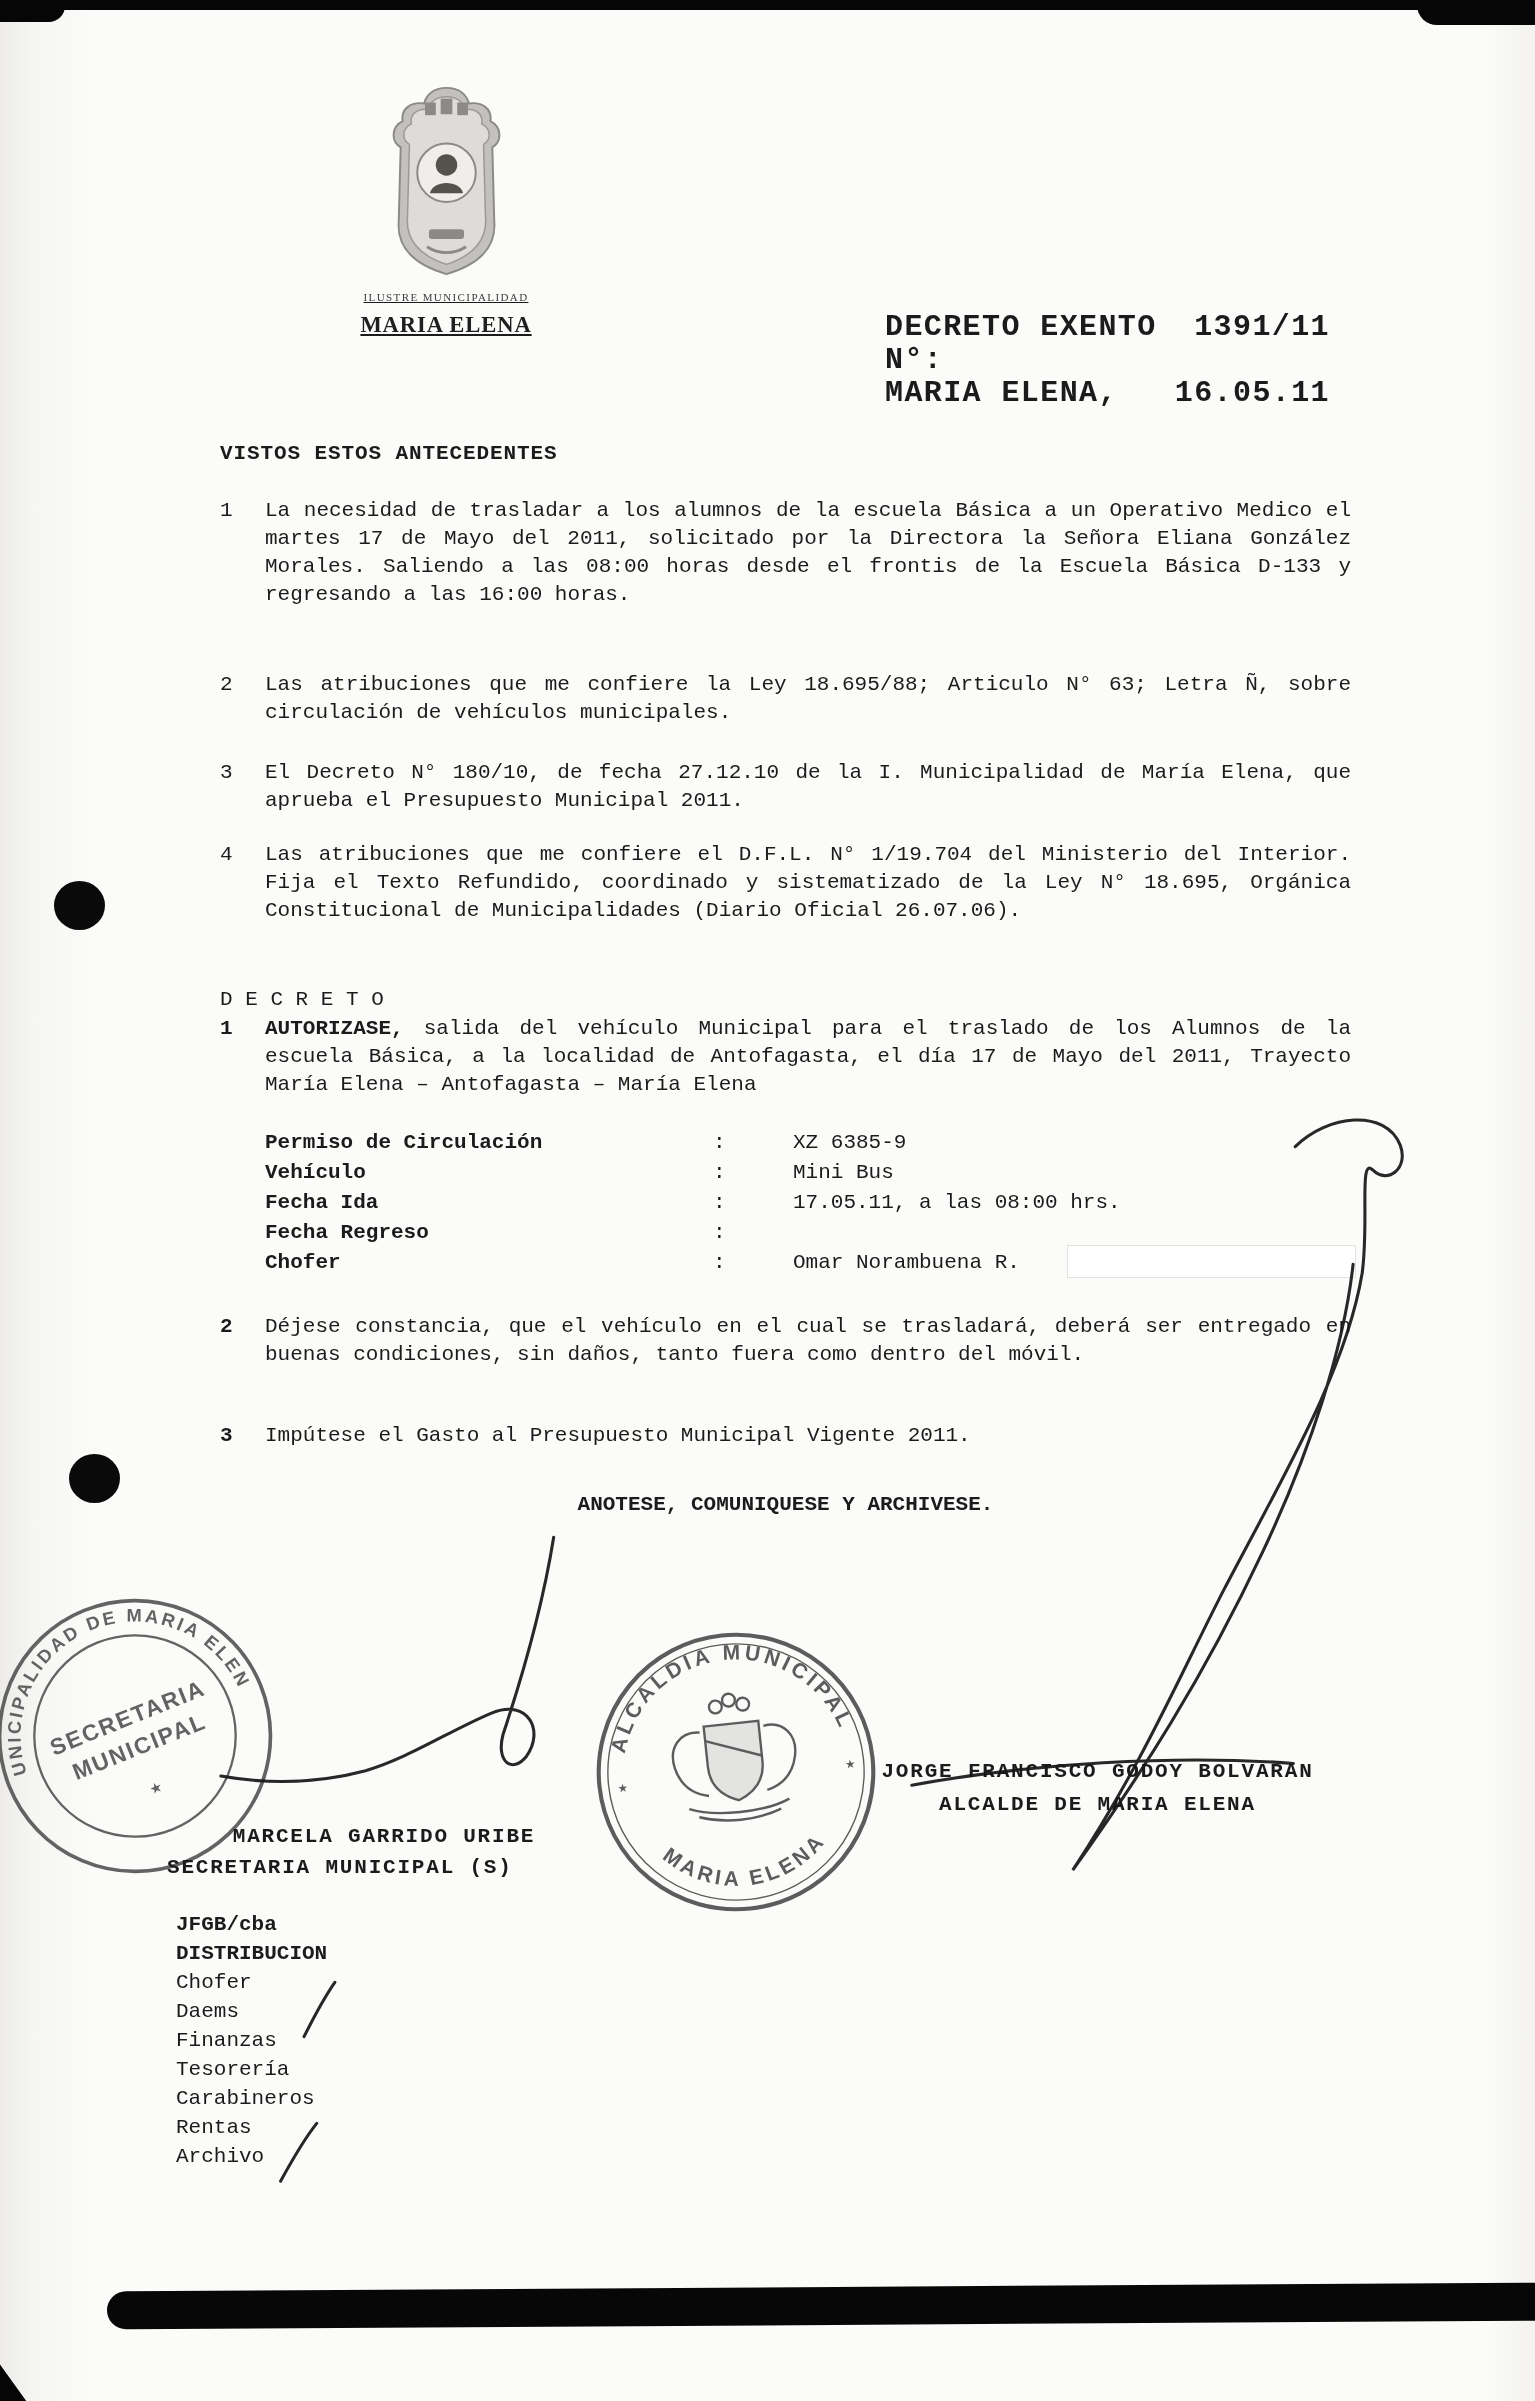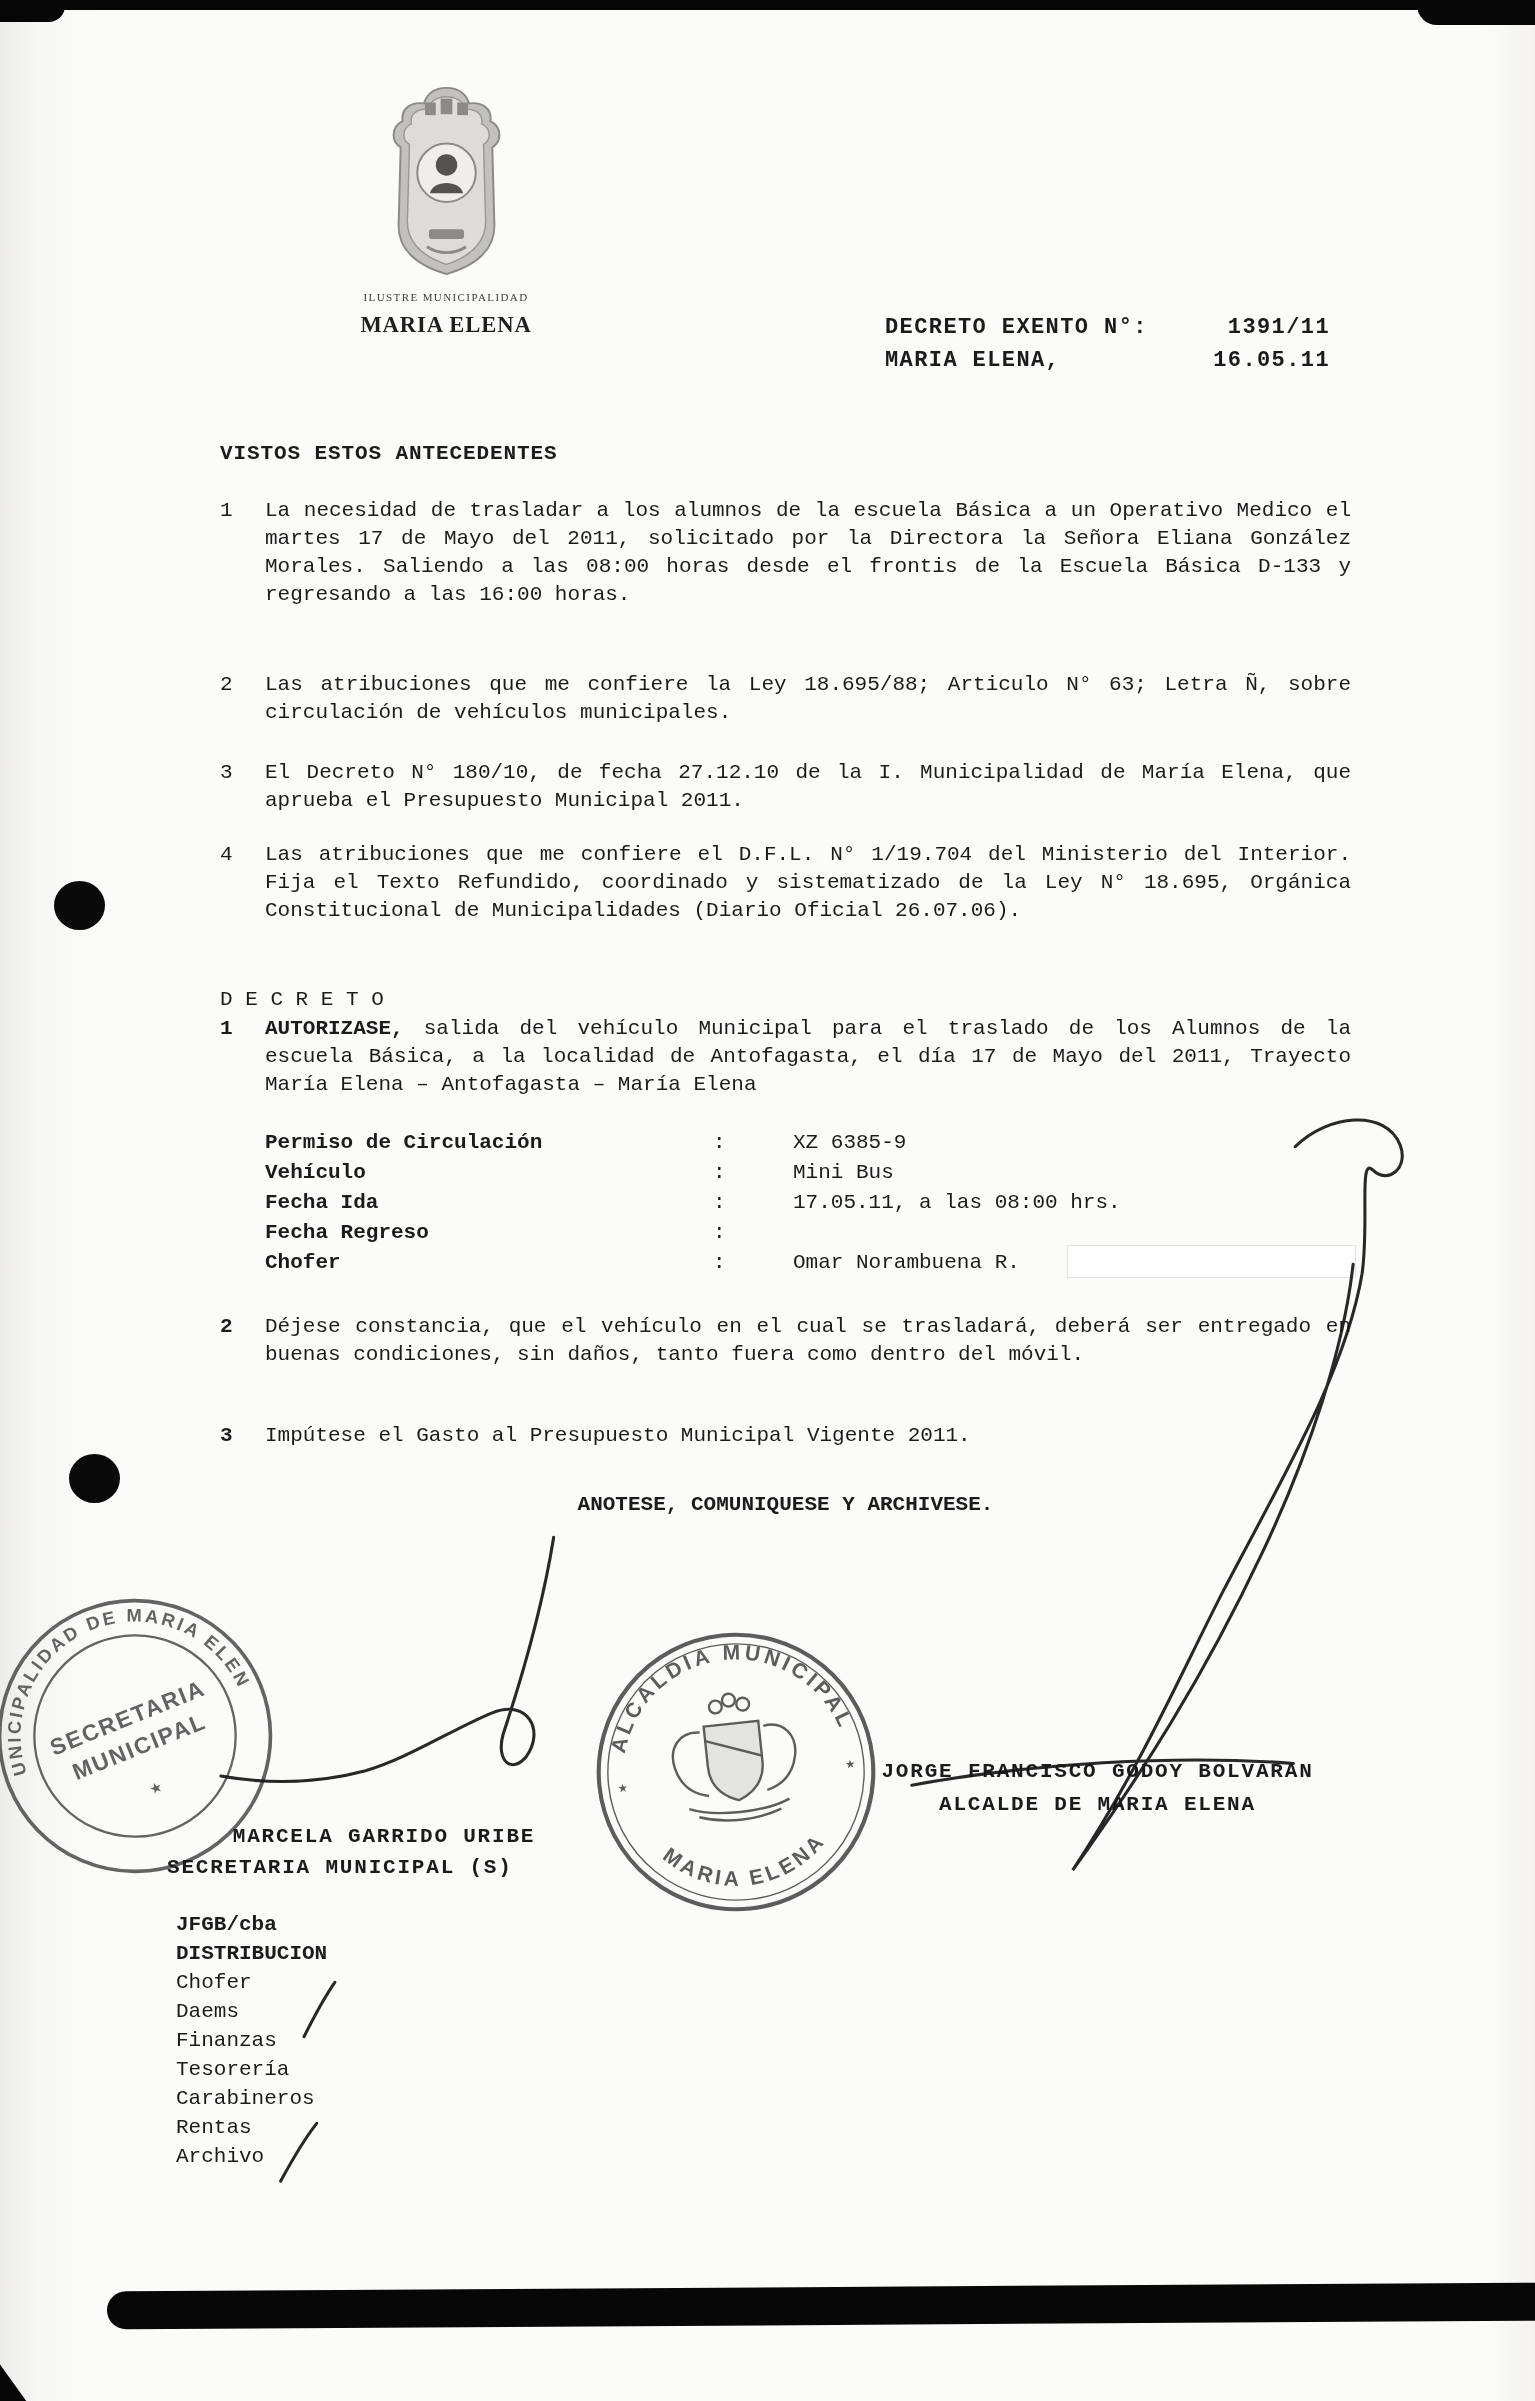--- a/index.html
+++ b/index.html
@@ -19,26 +19,26 @@
   .scan-tr { position:absolute; right:0; top:0; width:119px; height:25px; background:#060606; border-bottom-left-radius:20px; z-index:6; }
   .scan-bottom { position:absolute; left:107px; top:2287px; right:-9px; height:38px; background:#070707;
     border-radius:22px 3.6px 3.6px 22px; transform:rotate(-0.35deg); z-index:6; }
   .scan-bl { position:absolute; left:0; top:2352px; width:27px; height:50px; background:#060606;
     clip-path:polygon(0 100%, 0 25%, 100% 100%); z-index:6; }
   .hole { position:absolute; width:51px; height:49px; border-radius:50%; background:#0a0a0a; z-index:6; }
   .hole1 { left:54px; top:881px; }
   .hole2 { left:69px; top:1454px; }
 
   
-  .logo-block { position:absolute; left:333px; top:83px; width:226px; text-align:center; }
+  .logo-block { position:absolute; left:333px; top:83px; width:226px; text-align:center;text-decoration:underline; }
   .logo-block svg { display:block; margin:0 auto; }
   .logo-cap1 { font-family:"Liberation Serif",serif; font-size:11px; letter-spacing:1.4px; color:#3c3c3c; margin-top:4.5px; }
   .logo-cap2 { font-family:"Liberation Serif",serif; font-weight:700; font-size:22.6px; letter-spacing:0.9px; color:#1f1f1f; }
 
-  .decree-head { position:absolute; left:885px; top:311px; width:445px; font-weight:700; font-size:22px; line-height:33px; letter-spacing:1.4px; }
+  .decree-head { position:absolute; left:885px; top:311px; width:445px; font-weight:700; font-size:30px; line-height:33px; letter-spacing:1.4px; }
   .decree-line { display:flex; justify-content:space-between; }
 
   
   .h-vistos  { position:absolute; left:220px; top:440px;  width:1067px; text-align:left; font-weight:700; letter-spacing:0.9px; }
   .h-decreto { position:absolute; left:220px; top:986px; width:1040px; text-align:left; font-weight:400; }
   .h-closing { position:absolute; left:220px; top:1491px; width:1131px; text-align:center; font-weight:700; }
 
   .para { position:absolute; left:220px; width:1131px; }
   .para .num { position:absolute; left:0; top:0; }
   .para .ptxt { margin-left:45px; text-align:justify; }

